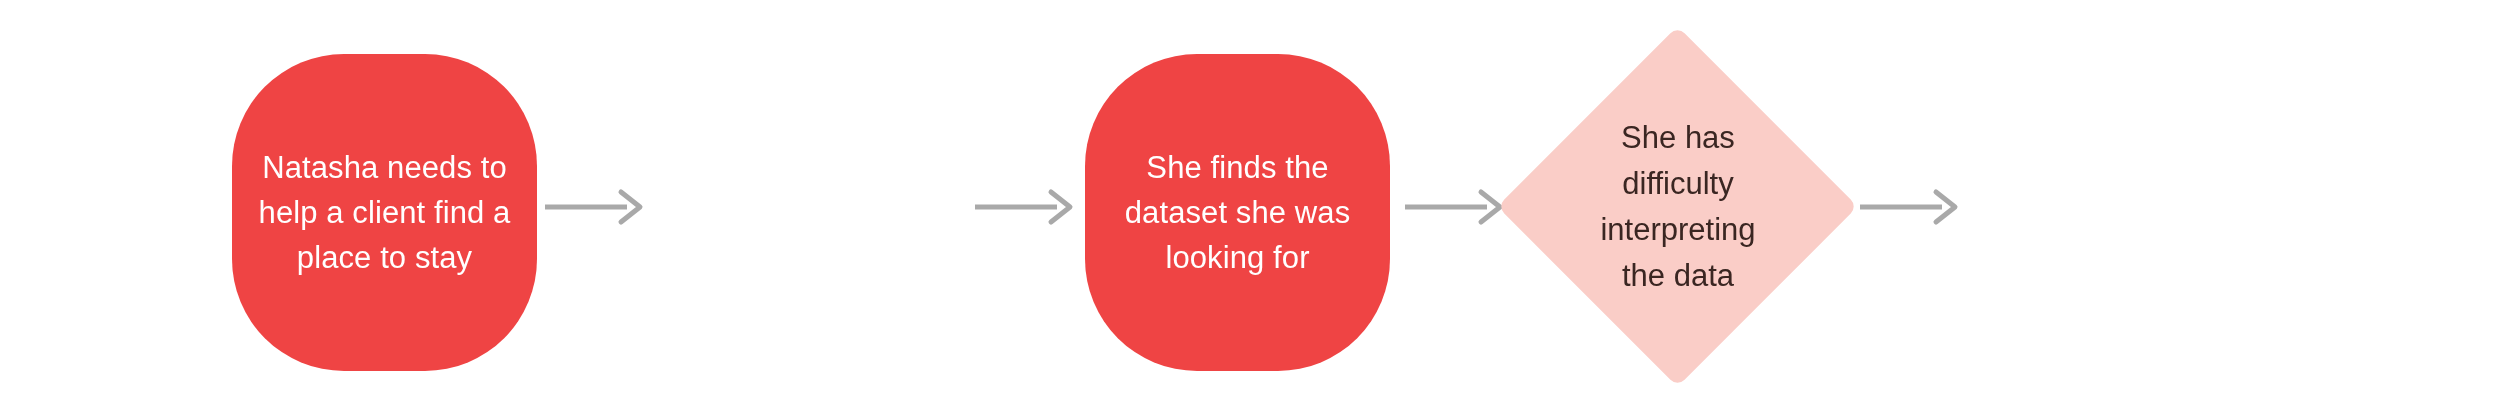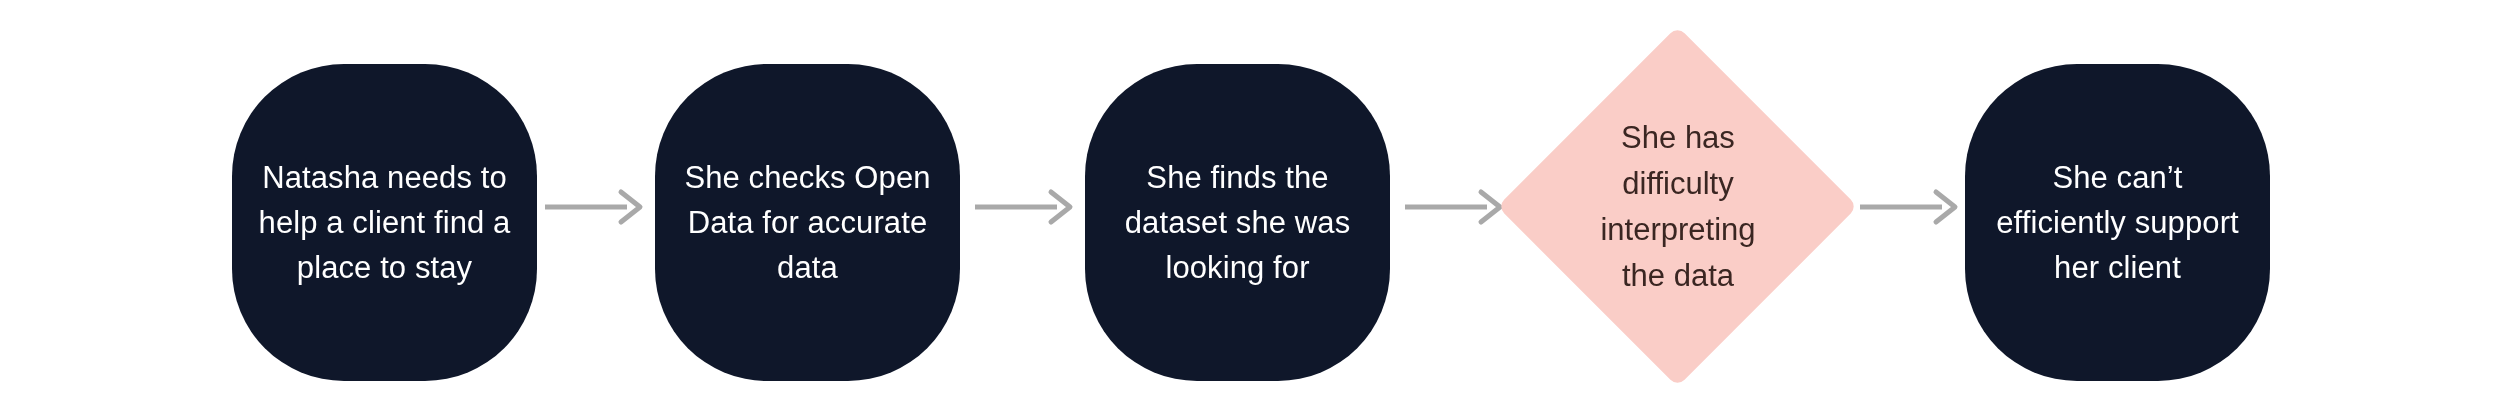--- a/index.html
+++ b/index.html
@@ -26,22 +26,22 @@
     box-sizing: border-box;
     display: flex;
     align-items: center;
     justify-content: center;
     text-align: center;
   }
   .node-squircle {
     width: 305px;
     height: 317px;
     border-radius: 112px;
-    background: #0f172a;
-    top: 64px;
+    background: #ef4444;
+    top: 54px;
   }
   .node-squircle .node-label {
     color: #ffffff;
     font-size: 31px;
     line-height: 45px;
     font-weight: 400;
     letter-spacing: 0.1px;
     padding: 0 22px;
     white-space: pre-line;
   }
@@ -101,25 +101,20 @@
 place to stay</div>
   </div>
 
   <div class="arrow" style="left:545px;width:98px;">
     <svg width="98" height="34" viewBox="0 0 98 34" aria-hidden="true">
       <line x1="0" y1="17" x2="82" y2="17" stroke="#a9a9a9" stroke-width="5"></line>
       <polyline points="76,2 95,17 76,32" fill="none" stroke="#a9a9a9" stroke-width="5" stroke-linecap="round" stroke-linejoin="round"></polyline>
     </svg>
   </div>
 
-  <div class="node node-squircle" style="left:655px;">
-    <div class="node-label">She checks Open
-Data for accurate
-data</div>
-  </div>
 
   <div class="arrow" style="left:975px;width:98px;">
     <svg width="98" height="34" viewBox="0 0 98 34" aria-hidden="true">
       <line x1="0" y1="17" x2="82" y2="17" stroke="#a9a9a9" stroke-width="5"></line>
       <polyline points="76,2 95,17 76,32" fill="none" stroke="#a9a9a9" stroke-width="5" stroke-linecap="round" stroke-linejoin="round"></polyline>
     </svg>
   </div>
 
   <div class="node node-squircle" style="left:1085px;justify-content:center;">
     <div class="node-label">She finds the
@@ -144,19 +139,14 @@
 the data</div>
   </div>
 
   <div class="arrow" style="left:1860px;width:98px;">
     <svg width="98" height="34" viewBox="0 0 98 34" aria-hidden="true">
       <line x1="0" y1="17" x2="82" y2="17" stroke="#a9a9a9" stroke-width="5"></line>
       <polyline points="76,2 95,17 76,32" fill="none" stroke="#a9a9a9" stroke-width="5" stroke-linecap="round" stroke-linejoin="round"></polyline>
     </svg>
   </div>
 
-  <div class="node node-squircle" style="left:1965px;">
-    <div class="node-label">She can’t
-efficiently support
-her client</div>
-  </div>
 
 </div>
 
 </body></html>

